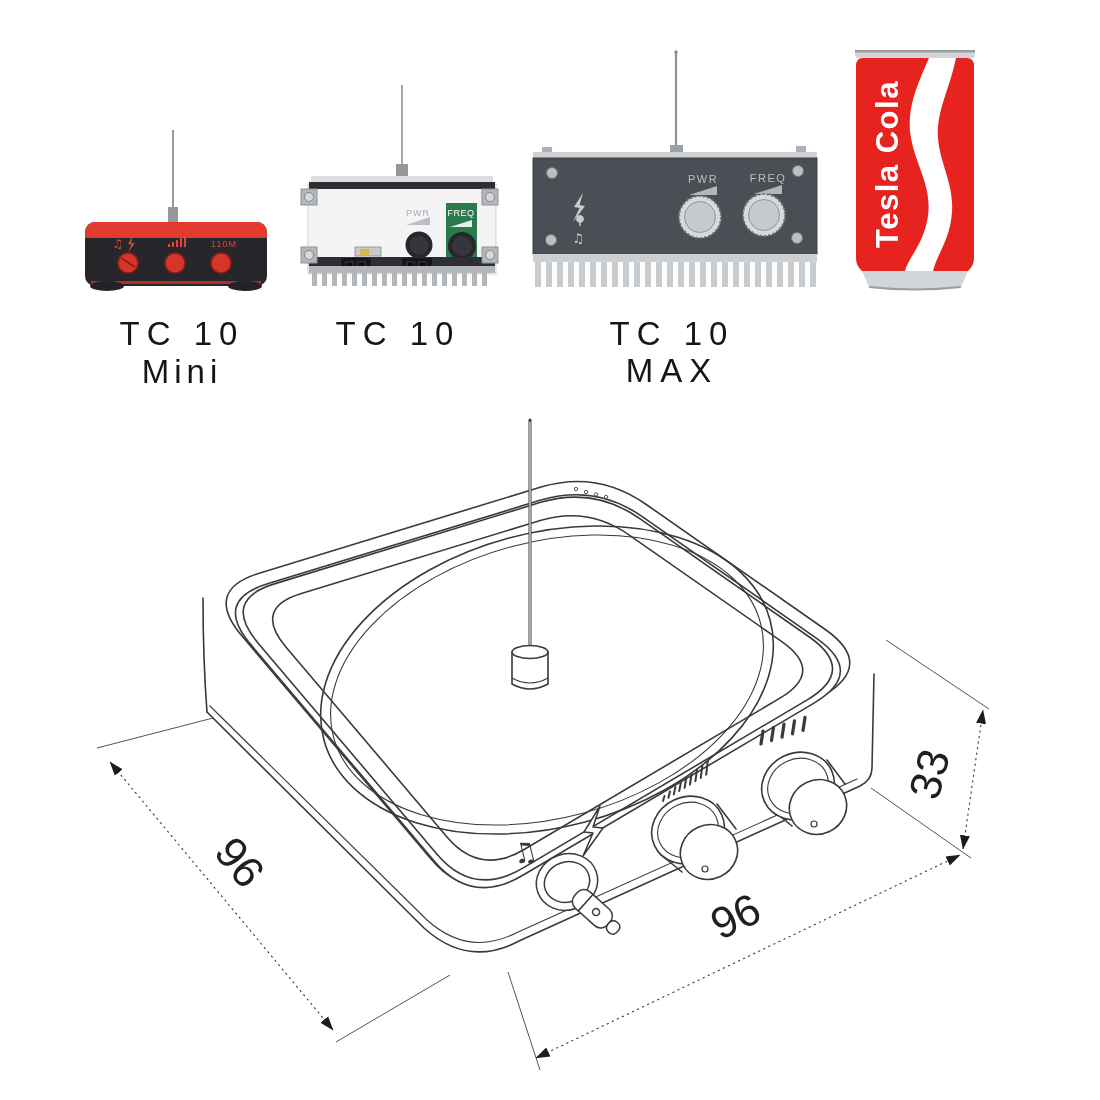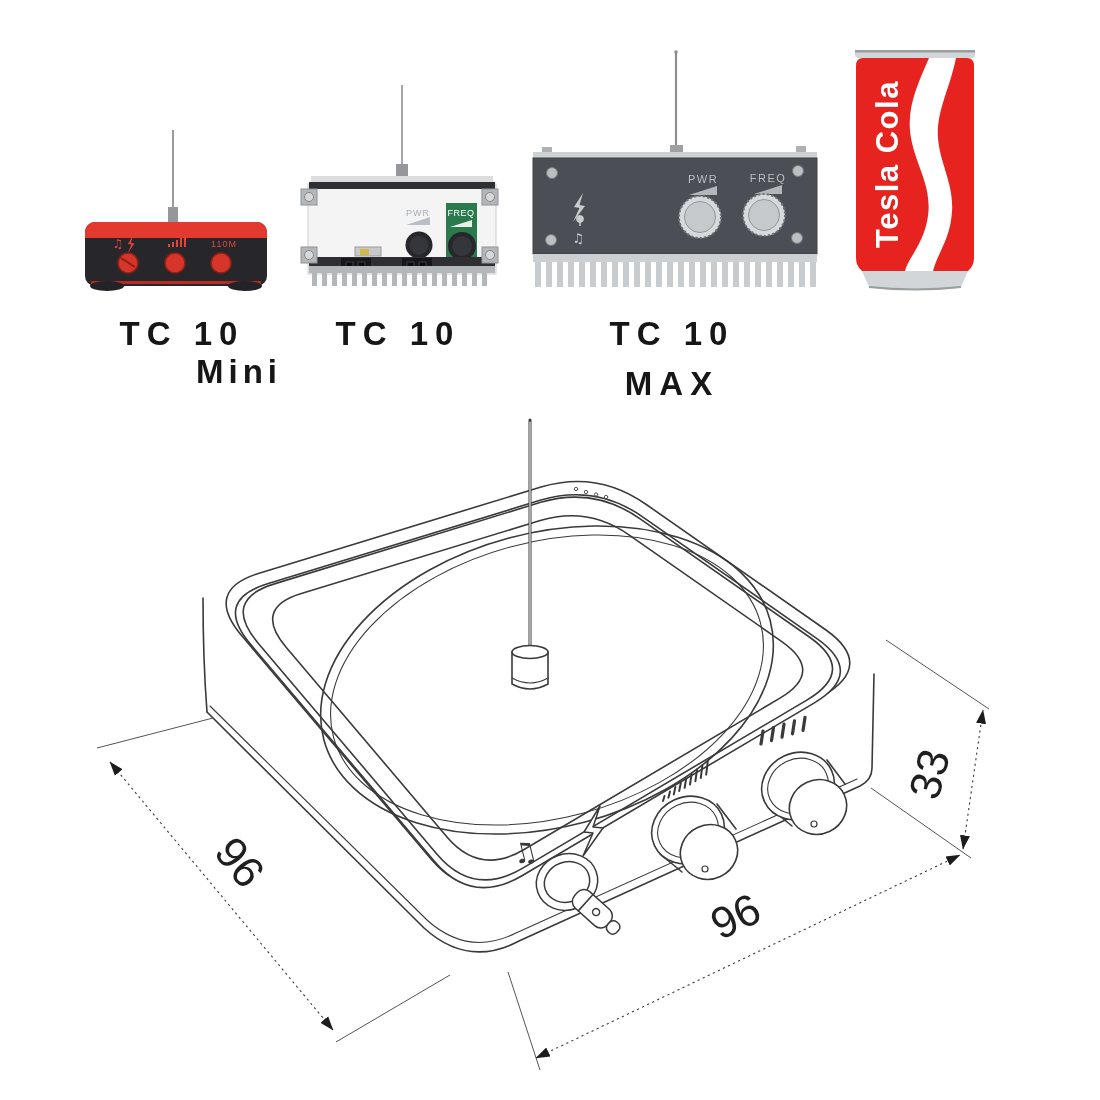--- a/index.html
+++ b/index.html
@@ -1,21 +1,21 @@
 <!DOCTYPE html>
 <html><head>
 <meta charset="utf-8">
 <style>
   html,body{margin:0;padding:0;background:#fff;}
   .canvas{position:relative;width:1100px;height:1100px;background:#fff;overflow:hidden;
           font-family:"Liberation Sans",sans-serif;}
   .art{position:absolute;left:0;top:0;width:1100px;height:1100px;}
   .plabel{position:absolute;width:200px;text-align:center;font-size:33px;color:#161616;
-          letter-spacing:7px;white-space:nowrap;font-weight:bold;}
-  .plabel.small-sp{letter-spacing:5px;text-align:right;}
+          letter-spacing:7px;white-space:nowrap;}
+  .plabel.small-sp{letter-spacing:5px;}
   .plabel.vol-sp{letter-spacing:3px;}
 </style>
 </head>
 <body>
 
 <div class="canvas">
 
 <svg class="art" viewBox="0 0 1100 1100">
   <defs>
     <marker id="arr" viewBox="0 0 12 10" refX="11.5" refY="5" markerWidth="13" markerHeight="11" orient="auto-start-reverse">
@@ -284,15 +284,15 @@
       <text x="742" y="930" transform="rotate(-25.5 742 930)" text-anchor="middle">96</text>
       <text x="944" y="778" transform="rotate(-75 944 778)" text-anchor="middle">33</text>
     </g>
   </g>
 </svg>
 
 <div class="plabel" style="left:82px;top:315px;">TC 10</div>
 <div class="plabel small-sp" style="left:82px;top:353px;">Mini</div>
 <div class="plabel" style="left:298px;top:315px;">TC 10</div>
 <div class="plabel" style="left:572px;top:315px;">TC 10</div>
-<div class="plabel" style="left:572px;top:365px;">MAX</div>
+<div class="plabel" style="left:572px;top:352px;">MAX</div>
 
 </div>
 
 </body></html>

